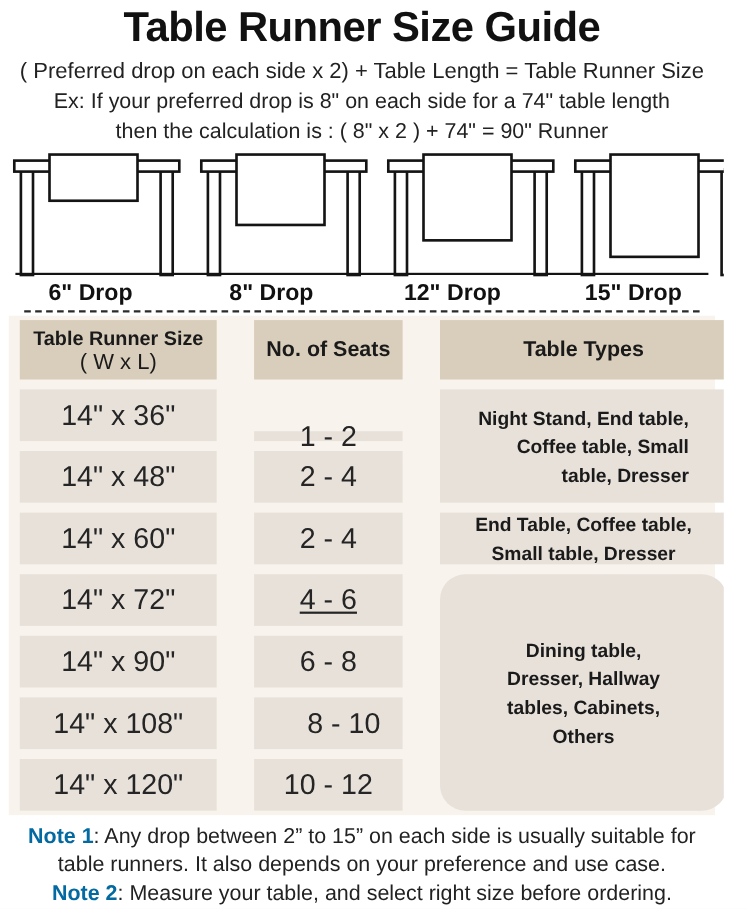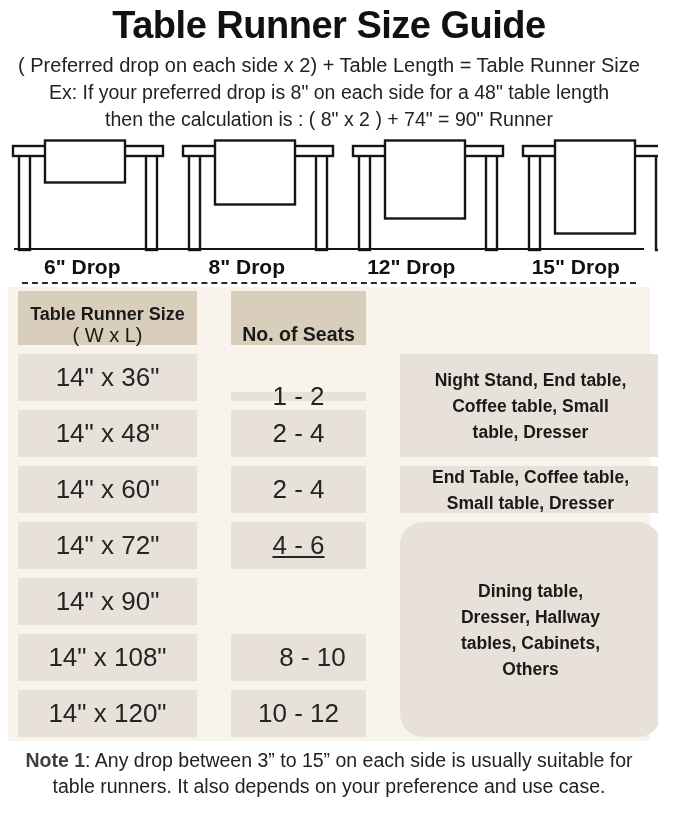--- a/index.html
+++ b/index.html
@@ -38,52 +38,52 @@
   .panel{
     margin:3px 8px 0;height:454px;background:var(--panel);
     display:grid;
     grid-template-columns:179px 135px 261px;
     grid-template-rows:54px repeat(7,47px);
     gap:9px 34px;
     padding:4px 0 4px 10px;
   }
   .hcell{
     background:var(--header-cell);
-    display:flex;flex-direction:column;align-items:center;justify-content:flex-end;
+    display:flex;flex-direction:column;align-items:center;justify-content:center;
     text-align:center;
   }
   .hcell .h-main{font-weight:bold;font-size:18px;line-height:21px;color:#1a1a1a;}
   .hcell .h-sub{font-size:20px;line-height:20px;color:#1a1a1a;}
   .hcell.single .h-main{font-size:19.5px;}
   .cell{
     background:var(--data-cell);
     display:flex;align-items:center;justify-content:center;
     font-size:26px;color:#252525;
   }
   .tcell{
     background:var(--data-cell);
     display:flex;align-items:center;justify-content:center;text-align:center;
     font-weight:bold;font-size:17.5px;line-height:26px;color:#1a1a1a;
     white-space:pre-line;padding:0 10px;
   }
   
   .notes{margin-top:6px;text-align:center;font-size:19.5px;line-height:26px;color:#222;}
   .notes p{margin:0;}
-  .notes b{font-weight:bold;color:#404040;}
+  .notes b{font-weight:bold;color:#0369a1;}
   .notes span{white-space:pre-line;}
 </style>
 </head>
 <body>
 
 <div class="page">
 
   <header class="guide-header">
     <h1>Table Runner Size Guide</h1>
     <p class="formula">( Preferred drop on each side x 2) + Table Length = Table Runner Size</p>
-    <p class="example">Ex: If your preferred drop is 8" on each side for a 48" table length</p>
+    <p class="example">Ex: If your preferred drop is 8" on each side for a 74" table length</p>
     <p class="example">then the calculation is : ( 8" x 2 ) + 74" = 90" Runner</p>
   </header>
 
   <section class="figures">
     <figure>
       <svg class="fig-svg" width="170" height="113" viewBox="0 0 170 113">
         <rect x="19" y="15" width="11" height="96"></rect>
         <rect x="146" y="15" width="11" height="96"></rect>
         <rect x="13" y="7" width="150" height="10"></rect>
         <rect x="45" y="1.5" width="80" height="42"></rect>
@@ -127,45 +127,50 @@
 
   <section class="panel">
 
     <div class="hcell" style="grid-column:1;grid-row:1;">
       <span class="h-main">Table Runner Size</span>
       <span class="h-sub">( W x L)</span>
     </div>
     <div class="hcell single" style="grid-column:2;grid-row:1;">
       <span class="h-main">No. of Seats</span>
     </div>
+    <div class="hcell single" style="grid-column:3;grid-row:1;">
+      <span class="h-main">Table Types</span>
+    </div>
 
     <div class="cell" style="grid-column:1;grid-row:2;">14" x 36"</div>
     <div class="cell" style="grid-column:1;grid-row:3;">14" x 48"</div>
     <div class="cell" style="grid-column:1;grid-row:4;">14" x 60"</div>
     <div class="cell" style="grid-column:1;grid-row:5;">14" x 72"</div>
     <div class="cell" style="grid-column:1;grid-row:6;">14" x 90"</div>
     <div class="cell" style="grid-column:1;grid-row:7;">14" x 108"</div>
     <div class="cell" style="grid-column:1;grid-row:8;">14" x 120"</div>
 
     <div class="cell" style="grid-column:2;grid-row:2;margin-top:38px;">1 - 2</div>
     <div class="cell" style="grid-column:2;grid-row:3;">2 - 4</div>
     <div class="cell" style="grid-column:2;grid-row:4;">2 - 4</div>
     <div class="cell" style="grid-column:2;grid-row:5;text-decoration:underline;">4 - 6</div>
+    <div class="cell" style="grid-column:2;grid-row:6;">6 - 8</div>
     <div class="cell" style="grid-column:2;grid-row:7;padding-left:28px;">8 - 10</div>
     <div class="cell" style="grid-column:2;grid-row:8;">10 - 12</div>
 
-    <div class="tcell" style="grid-column:3;grid-row:2 / span 2;">Night Stand, End table,
+    <div class="tcell" style="grid-column:3;grid-row:2 / span 2;text-align:right;">Night Stand, End table,
 Coffee table, Small
 table, Dresser</div>
     <div class="tcell" style="grid-column:3;grid-row:4;">End Table, Coffee table,
 Small table, Dresser</div>
     <div class="tcell" style="grid-column:3;grid-row:5 / span 4;border-radius:23px;">Dining table,
 Dresser, Hallway
 tables, Cabinets,
 Others</div>
   </section>
 
   <footer class="notes">
-    <p><b>Note 1</b><span>: Any drop between 3” to 15” on each side is usually suitable for
+    <p><b>Note 1</b><span>: Any drop between 2” to 15” on each side is usually suitable for
 table runners. It also depends on your preference and use case.</span></p>
+    <p><b>Note 2</b><span>: Measure your table, and select right size before ordering.</span></p>
   </footer>
 
 </div>
 
 </body></html>

